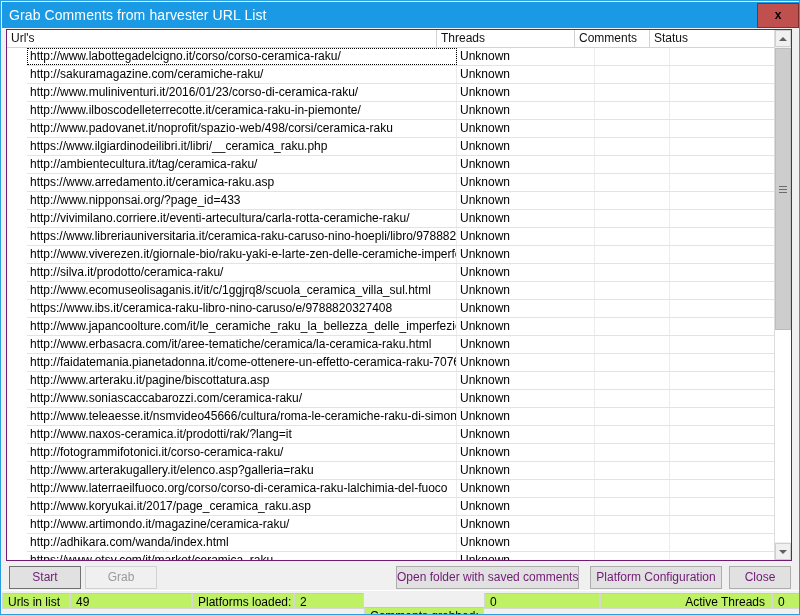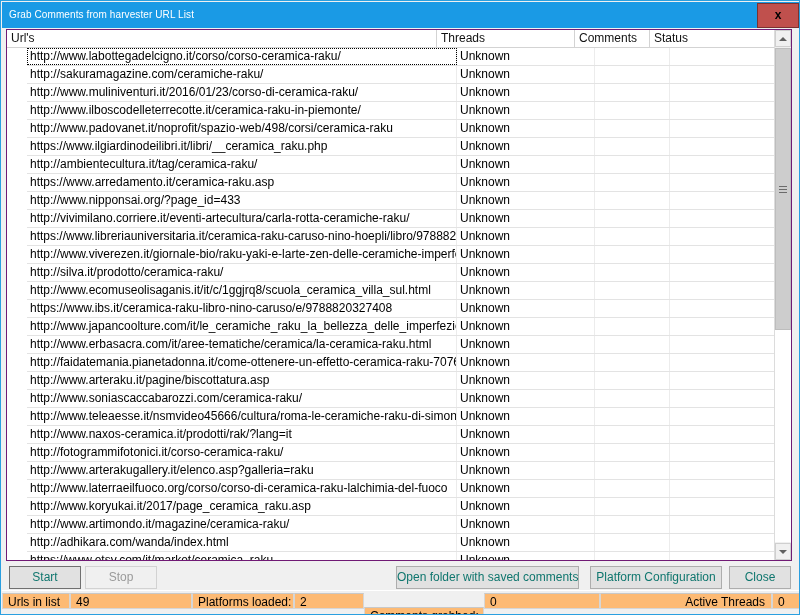--- a/index.html
+++ b/index.html
@@ -29,21 +29,21 @@
     left: 1px; top: 1px;
     width: 798px;
     height: 26px;
     background: #1a9ae5;
     display: flex;
     align-items: center;
   }
   .titlebar-text {
     padding-left: 7px;
     color: #ffffff;
-    font-size: 10px;
+    font-size: 14px;
     line-height: 26px;
     white-space: nowrap;
     letter-spacing: 0.1px;
   }
   .titlebar-spacer { flex: 1 1 auto; }
   .close-button {
     width: 42px;
     height: 25px;
     margin-right: 1px;
     background: #c0504d;
@@ -205,21 +205,21 @@
   }
   .btn {
     position: absolute;
     top: 3px;
     height: 23px;
     box-sizing: border-box;
     background: #e1e1e1;
     border: 1px solid #adadad;
     font-family: "Liberation Sans", sans-serif;
     font-size: 12px;
-    color: #0f766e;
+    color: #701a75;
     line-height: 21px;
     text-align: center;
     white-space: nowrap;
     cursor: pointer;
   }
   .btn.default { border: 1px solid #707070; background: #e1e1e1; }
   .btn.disabled { color: #9a9a9a; background: #f0f0f0; border: 1px solid #d2d2d2; cursor: default; }
 
   .btn-start    { left: 3px;   width: 72px; }
   .btn-stop     { left: 79px;  width: 72px; }
@@ -244,21 +244,21 @@
     border: 1px solid #d6d6d6;
     border-top-color: #c8c8c8;
     margin: 2px 0 2px 0;
     height: 16px;
     line-height: 17px;
     padding: 0 5px;
     font-size: 12px;
     color: #000000;
     white-space: nowrap;
     overflow: hidden;
-    background: #fdba74;
+    background: #bef264;
   }
   .sbp-urls-label     { width: 68px; }
   .sbp-urls-value     { width: 122px; }
   .sbp-plat-label     { width: 102px; }
   .sbp-plat-value     { width: 70px; }
   .sbp-comm-label     { width: 120px; margin-top: 16px; }
   .sbp-comm-value     { width: 116px; }
   .sbp-threads-label  { flex: 1 1 auto; text-align: right; padding-right: 6px; }
   .sbp-threads-value  { width: 28px; }
 </style>
@@ -472,21 +472,21 @@
           </span>
       </div>
       <div class="sb-btn sb-down">
         <span class="sb-arrow down"></span>
       </div>
     </div>
   </div>
 
   <div class="buttonbar">
     <div class="btn default btn-start">Start</div>
-    <div class="btn disabled btn-stop">Stop</div>
+    <div class="btn disabled btn-stop">Grab</div>
     <div class="btn btn-openfold">Open folder with saved comments</div>
     <div class="btn btn-platcfg">Platform Configuration</div>
     <div class="btn btn-close">Close</div>
   </div>
 
   <div class="statusbar">
     <div class="sb-panel sbp-urls-label">Urls in list</div>
     <div class="sb-panel sbp-urls-value">49</div>
     <div class="sb-panel sbp-plat-label">Platforms loaded:</div>
     <div class="sb-panel sbp-plat-value">2</div>

